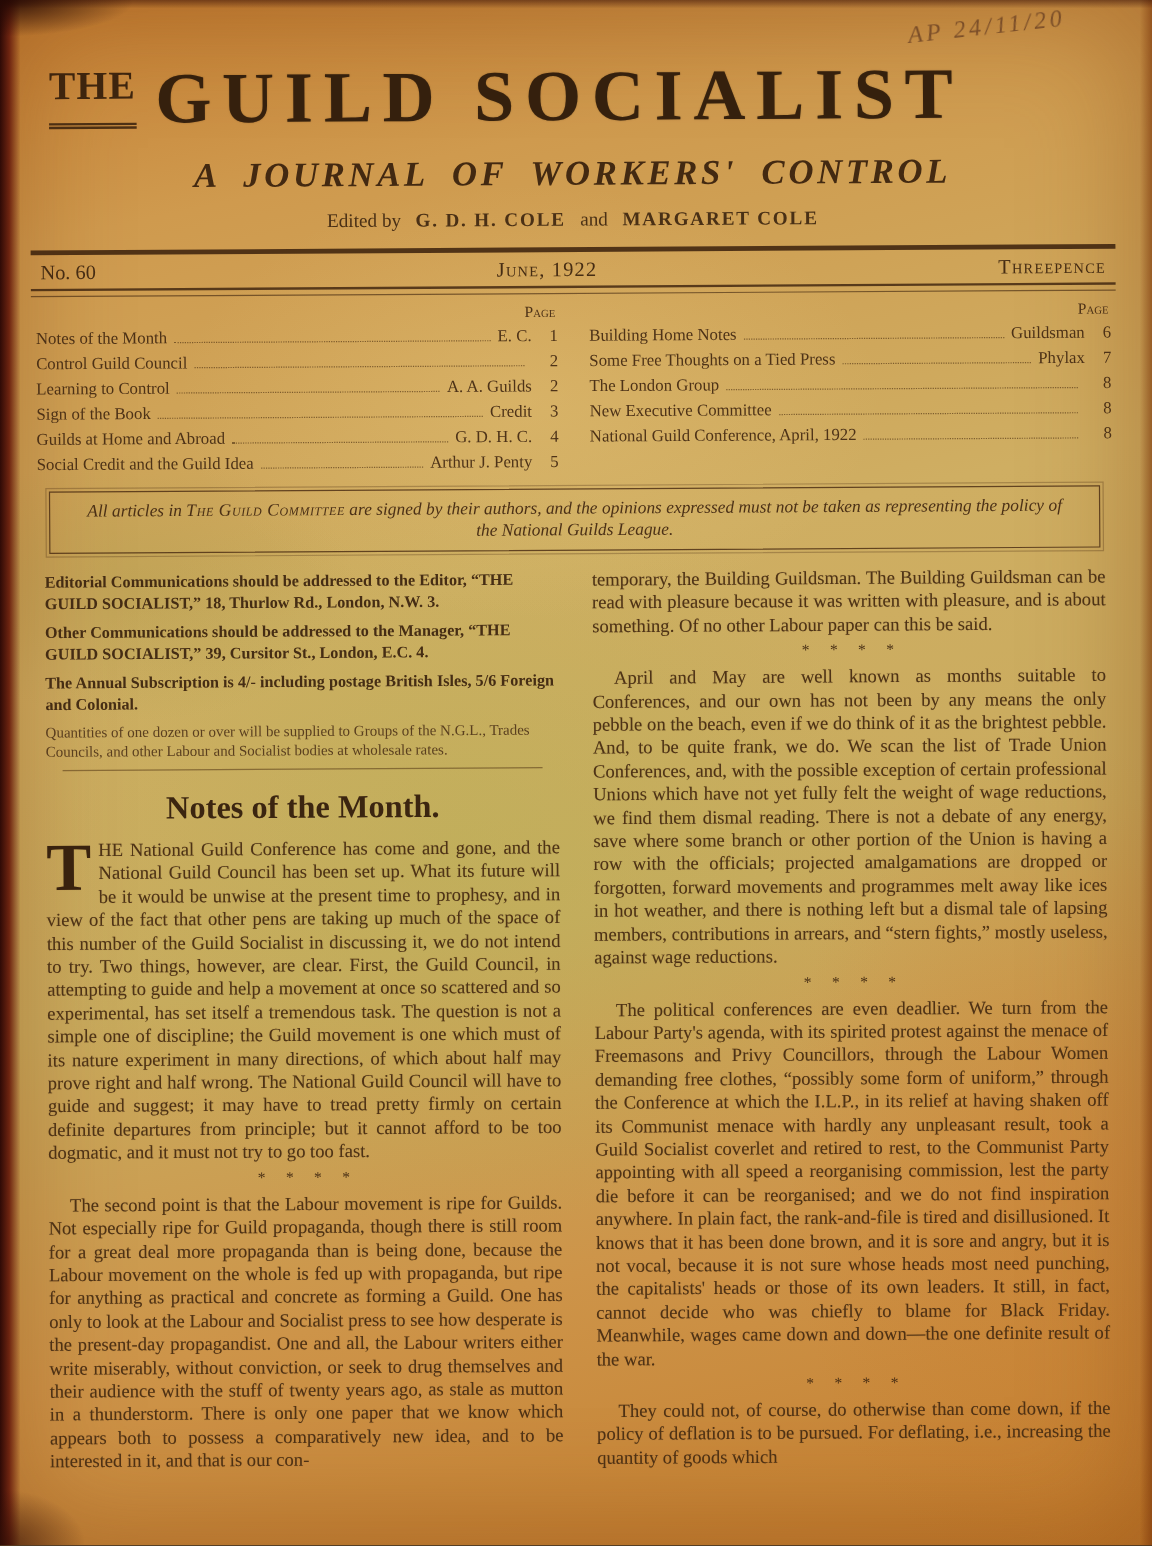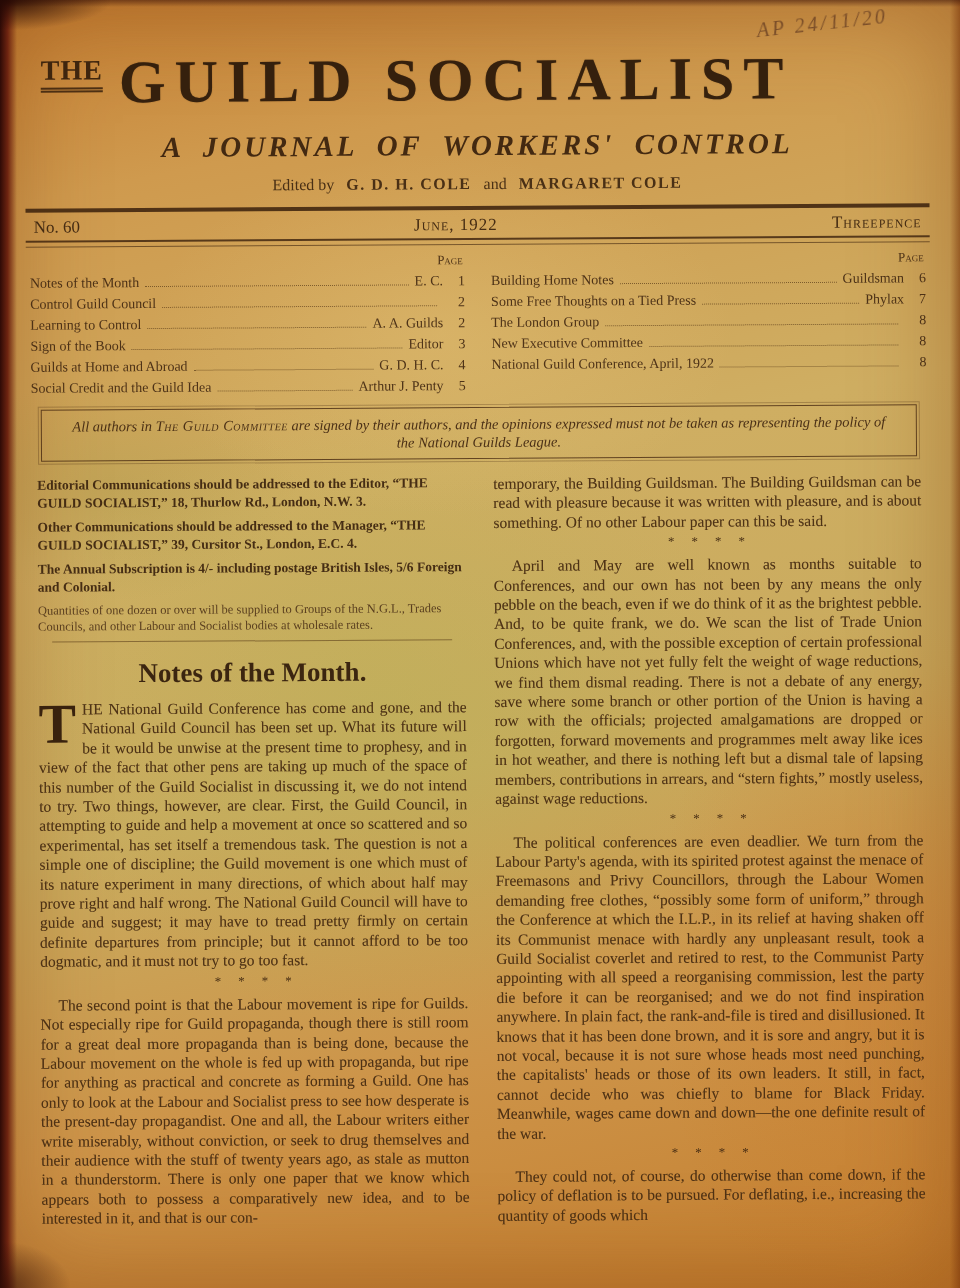--- a/index.html
+++ b/index.html
@@ -40,24 +40,24 @@
   .annotation{
     position:absolute;top:14px;right:68px;
     font-style:italic;font-size:20px;letter-spacing:3px;
     color:rgba(92,52,30,.7);transform:rotate(-6deg);
     filter:blur(.4px);
   }
 
   
   .mast{display:flex;align-items:flex-start;padding:46px 44px 0 44px;}
   .mast-the{
-    font-size:28px;font-weight:bold;letter-spacing:1px;
+    font-size:33px;font-weight:bold;letter-spacing:1px;
     color:rgba(55,32,12,.95);
     border-bottom:5px double rgba(55,32,12,.85);
-    padding-bottom:1px;margin:6px 16px 0 0;
+    padding-bottom:11px;margin:6px 16px 0 0;
   }
   .mast-title{
     flex:1;font-size:60px;font-weight:bold;letter-spacing:9px;
     color:rgba(50,30,12,.95);white-space:nowrap;
     text-shadow:0 0 1px rgba(50,30,12,.5);
   }
   .subtitle{
     text-align:center;margin-top:14px;
     font-size:29px;font-style:italic;font-weight:bold;
     letter-spacing:3px;word-spacing:10px;
@@ -182,21 +182,21 @@
         </div>
         <div class="toc-row">
           <span class="t">Learning to Control</span>
           <span class="dots"></span>
           <span class="a">A. A. Guilds</span>
           <span class="p">2</span>
         </div>
         <div class="toc-row">
           <span class="t">Sign of the Book</span>
           <span class="dots"></span>
-          <span class="a">Editor</span>
+          <span class="a">Credit</span>
           <span class="p">3</span>
         </div>
         <div class="toc-row">
           <span class="t">Guilds at Home and Abroad</span>
           <span class="dots"></span>
           <span class="a">G. D. H. C.</span>
           <span class="p">4</span>
         </div>
         <div class="toc-row">
           <span class="t">Social Credit and the Guild Idea</span>
@@ -234,21 +234,21 @@
         <div class="toc-row">
           <span class="t">National Guild Conference, April, 1922</span>
           <span class="dots"></span>
           <span class="a"></span>
           <span class="p">8</span>
         </div>
       </div>
     </div>
 
     <div class="notice">
-      <span>All authors in </span><span class="name">The Guild Committee</span><span> are signed by their authors, and the opinions expressed must not be taken as representing the policy of the National Guilds League.</span>
+      <span>All articles in </span><span class="name">The Guild Committee</span><span> are signed by their authors, and the opinions expressed must not be taken as representing the policy of the National Guilds League.</span>
     </div>
 
     <div class="cols">
 
       <div class="col">
         <div class="info">
           <p>Editorial Communications should be addressed to the Editor, “THE GUILD SOCIALIST,” 18, Thurlow Rd., London, N.W. 3.</p>
           <p>Other Communications should be addressed to the Manager, “THE GUILD SOCIALIST,” 39, Cursitor St., London, E.C. 4.</p>
           <p>The Annual Subscription is 4/- including postage British Isles, 5/6 Foreign and Colonial.</p>
           <p class="fine">Quantities of one dozen or over will be supplied to Groups of the N.G.L., Trades Councils, and other Labour and Socialist bodies at wholesale rates.</p>

